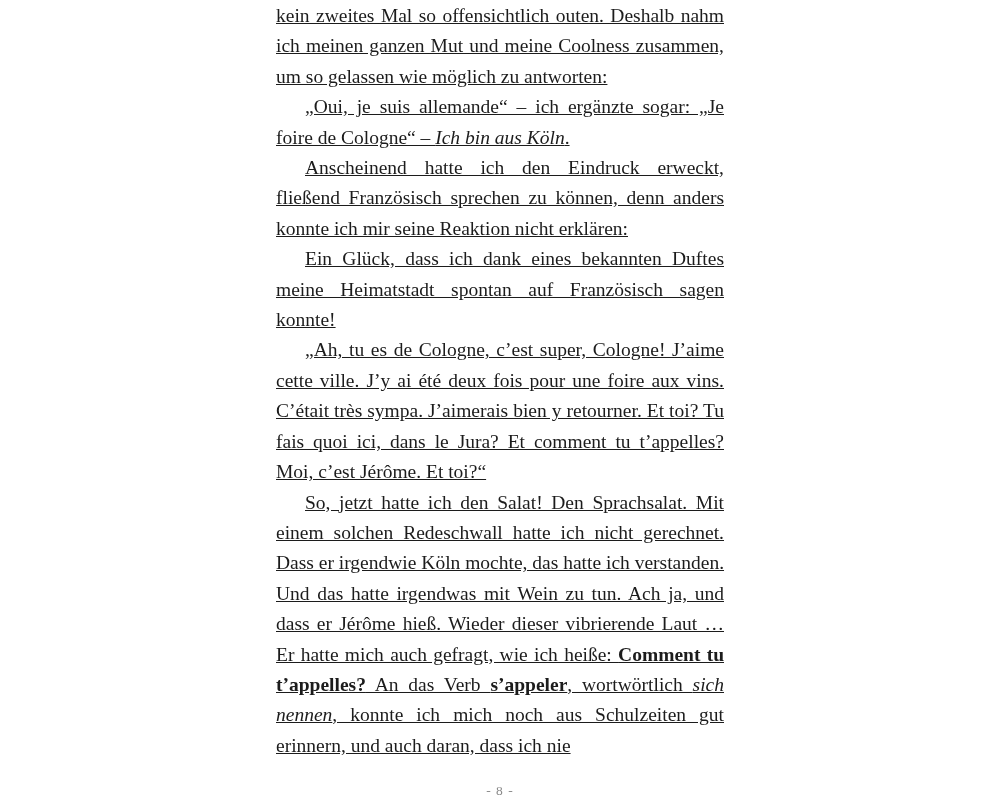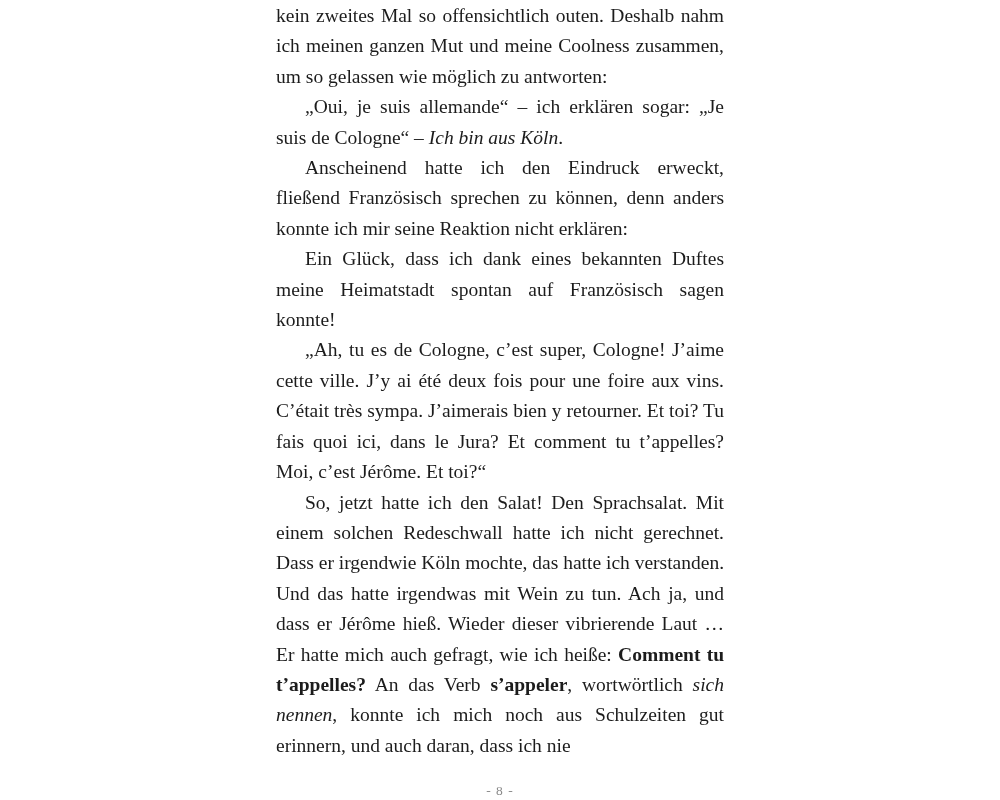--- a/index.html
+++ b/index.html
@@ -22,20 +22,21 @@
     width: 448px;
     margin: 0 auto;
     padding-top: 1px;
     font-size: 19.5px;
     line-height: 30.4px;
     text-align: justify;
   }
   .text-column p {
     margin: 0;
     padding: 0;
+    text-decoration: underline;
   }
   .text-column p.indent {
     text-indent: 29px;
   }
   .italic { font-style: italic; }
   .bold   { font-weight: bold; }
   .page-number {
     position: absolute;
     left: 0;
     bottom: 1px;
@@ -45,20 +46,20 @@
     letter-spacing: 1px;
     color: #8a8a8a;
   }
 </style>
 </head>
 <body>
 
 <div class="page">
   <div class="text-column">
       <p class=""><span>kein zweites Mal so offensichtlich outen. Deshalb nahm ich meinen ganzen Mut und meine Coolness zusammen, um so gelassen wie möglich zu antworten:</span></p>
-      <p class="indent"><span>„Oui, je suis allemande“ – ich erklären sogar: „Je suis de Cologne“ – </span><span class="italic">Ich bin aus Köln</span><span>.</span></p>
+      <p class="indent"><span>„Oui, je suis allemande“ – ich ergänzte sogar: „Je foire de Cologne“ – </span><span class="italic">Ich bin aus Köln</span><span>.</span></p>
       <p class="indent"><span>Anscheinend hatte ich den Eindruck erweckt, fließend Französisch sprechen zu können, denn anders konnte ich mir seine Reaktion nicht erklären:</span></p>
       <p class="indent"><span>Ein Glück, dass ich dank eines bekannten Duftes meine Heimatstadt spontan auf Französisch sagen konnte!</span></p>
       <p class="indent"><span>„Ah, tu es de Cologne, c’est super, Cologne! J’aime cette ville. J’y ai été deux fois pour une foire aux vins. C’était très sympa. J’aimerais bien y retourner. Et toi? Tu fais quoi ici, dans le Jura? Et comment tu t’appelles? Moi, c’est Jérôme. Et toi?“</span></p>
       <p class="indent"><span>So, jetzt hatte ich den Salat! Den Sprachsalat. Mit einem solchen Redeschwall hatte ich nicht gerechnet. Dass er irgendwie Köln mochte, das hatte ich verstanden. Und das hatte irgendwas mit Wein zu tun. Ach ja, und dass er Jérôme hieß. Wieder dieser vibrierende Laut … Er hatte mich auch gefragt, wie ich heiße: </span><span class="bold">Comment tu t’appelles?</span><span> An das Verb </span><span class="bold">s’appeler</span><span>, wortwörtlich </span><span class="italic">sich nennen</span><span>, konnte ich mich noch aus Schulzeiten gut erinnern, und auch daran, dass ich nie</span></p>
     </div>
   <div class="page-number">- 8 -</div>
 </div>
 
 </body></html>

